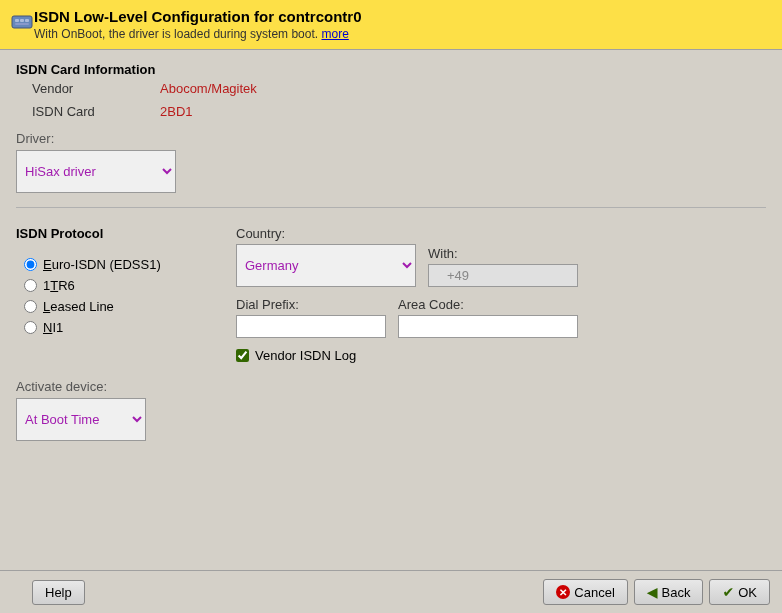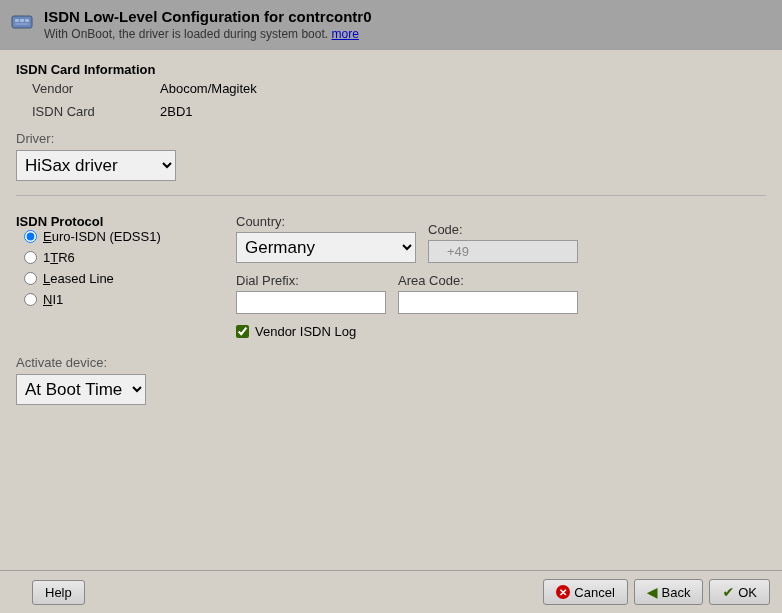--- a/index.html
+++ b/index.html
@@ -12,26 +12,25 @@
       overflow: hidden;
     }
     .window {
       width: 782px;
       height: 613px;
       display: flex;
       flex-direction: column;
       background: #d4d0c8;
     }
     .title-bar {
-      background: #a3a3a3;
+      background: #fde047;
       border-bottom: 1px solid #a0a0a0;
       padding: 8px 10px 8px 10px;
       display: flex;
       align-items: flex-start;
-      gap: 10px;
     }
     .title-bar-icon {
       width: 24px;
       height: 24px;
       flex-shrink: 0;
       margin-top: 2px;
     }
     .title-bar-text h1 {
       font-size: 15px;
       font-weight: bold;
@@ -64,59 +63,59 @@
     .info-grid {
       display: grid;
       grid-template-columns: 120px auto;
       gap: 8px 8px;
       margin-left: 16px;
     }
     .info-label {
       color: #333;
     }
     .info-value {
-      color: #000000;
+      color: #b91c1c;
     }
     .driver-section {
       margin-top: 4px;
     }
     .driver-label {
       color: #555;
       margin-bottom: 4px;
     }
     .driver-select-wrap {
       display: inline-flex;
       align-items: center;
     }
     select {
       background: #f0f0f0;
       border: 1px solid #999;
-      padding: 4px 4px;
-      font-size: 17px;
-      cursor: pointer;
-      color: #000000;
+      padding: 12px 4px;
+      font-size: 13px;
+      cursor: pointer;
+      color: #a21caf;
     }
     .driver-select {
       width: 160px;
     }
     .divider {
       border: none;
       border-top: 1px solid #b0b0b0;
       margin: 6px 0;
     }
     .protocol-country-row {
       display: flex;
       gap: 20px;
       align-items: flex-start;
       margin-top: 4px;
     }
     .protocol-section {
       display: flex;
       flex-direction: column;
-      gap: 0;
+      gap: 16px;
       min-width: 200px;
     }
     .protocol-title {
       font-weight: bold;
       font-size: 13px;
     }
     .radio-group {
       display: flex;
       flex-direction: column;
       gap: 6px;
@@ -334,21 +333,21 @@
           <div class="field-group">
             <label class="field-label">Country:</label>
             <select class="country-select">
               <option value="Germany" selected="">Germany</option>
               <option value="United States">United States</option>
               <option value="France">France</option>
               <option value="United Kingdom">United Kingdom</option>
             </select>
           </div>
           <div class="field-group">
-            <label class="field-label">Code:</label>
+            <label class="field-label">With:</label>
             <input type="text" class="code-input" value="+49" disabled="" style="">
           </div>
         </div>
 
         <div class="area-dial-row">
           <div class="field-group">
             <label class="field-label">Dial Prefix:</label>
             <input type="text" class="dial-input" value="" style="">
           </div>
           <div class="field-group">

